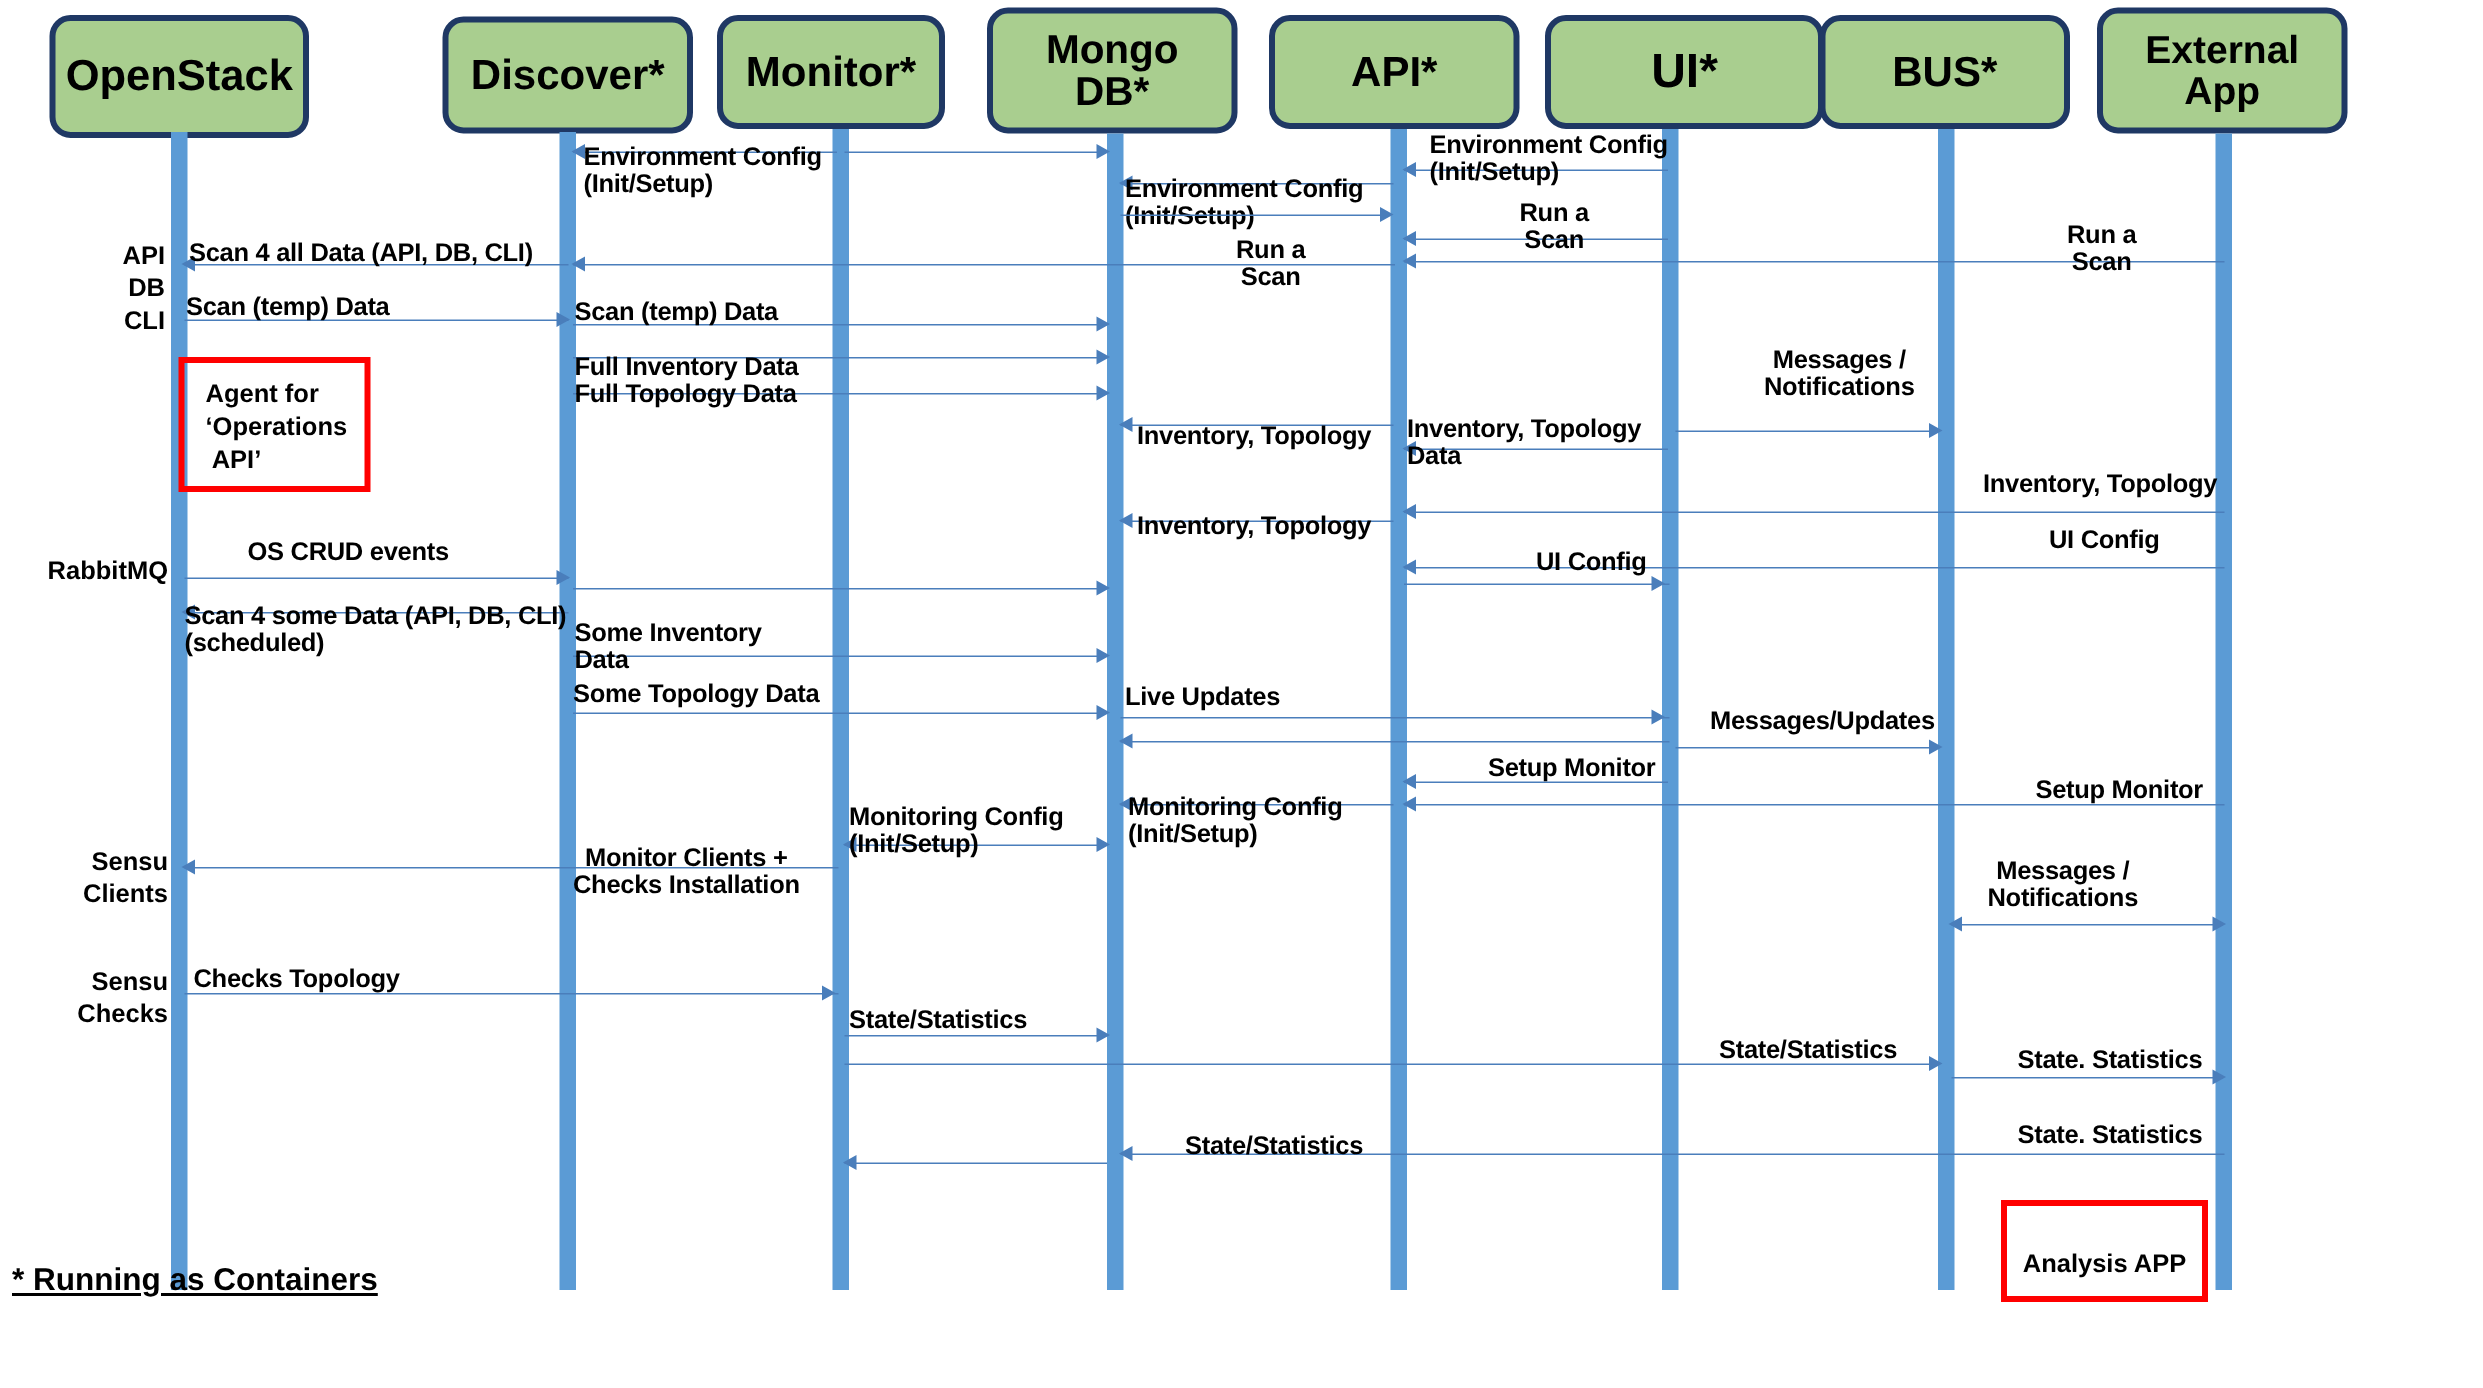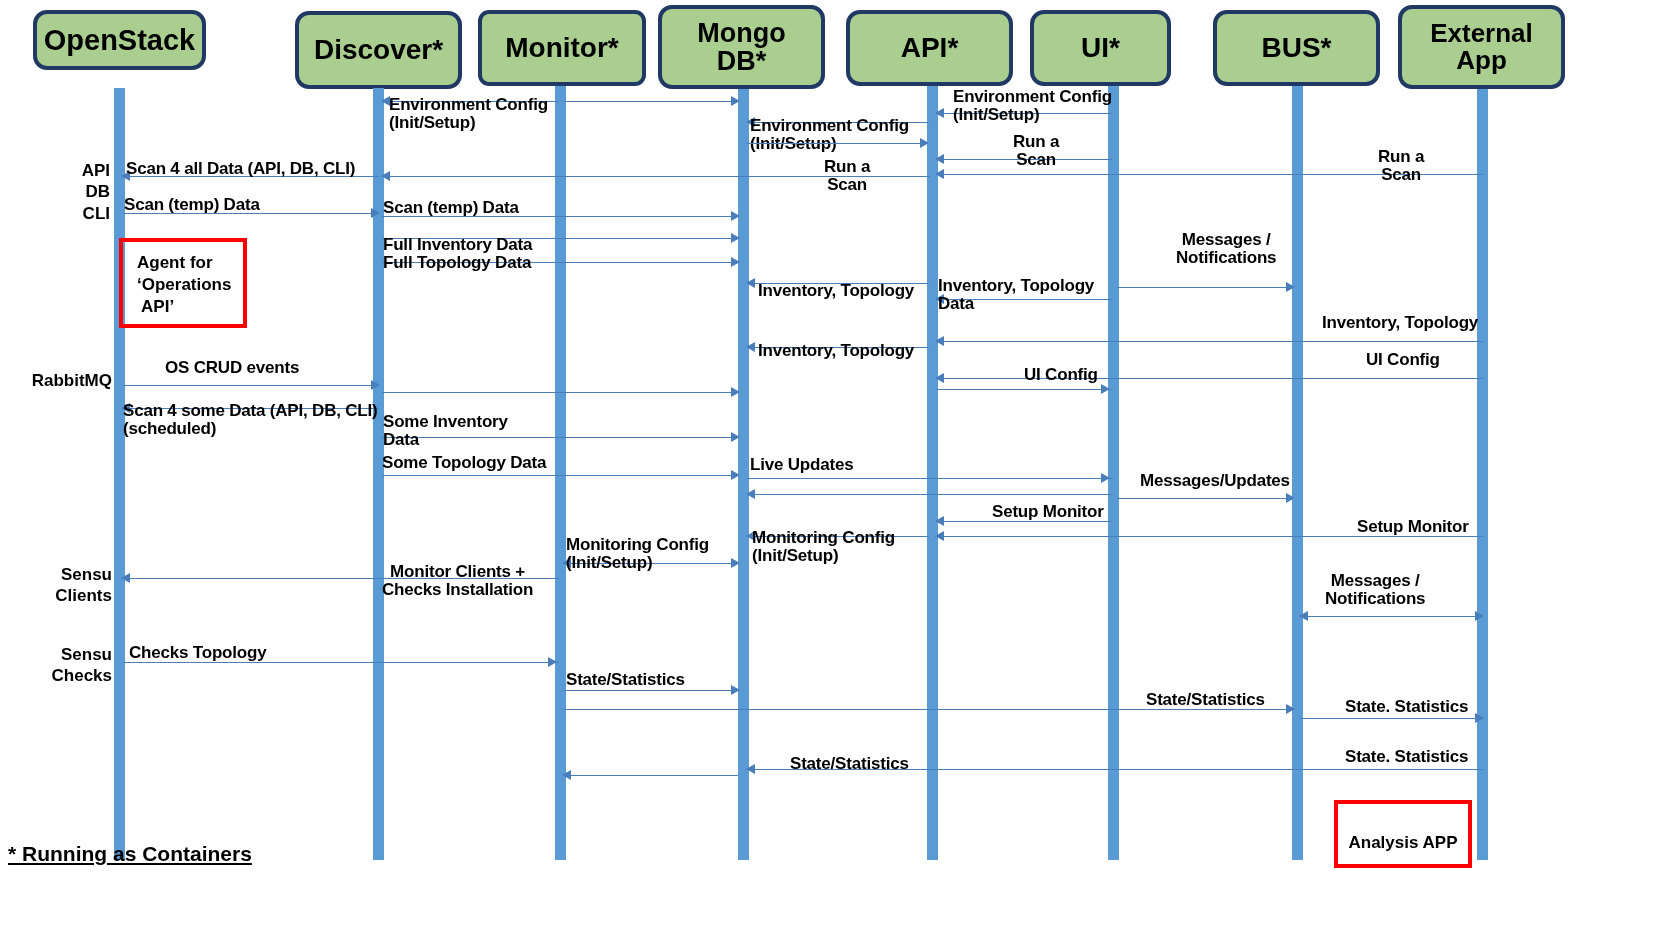--- a/index.html
+++ b/index.html
@@ -79,37 +79,37 @@
     color:#000;
     text-decoration:underline;
     white-space:pre;
   }
 </style>
 </head>
 <body>
 
 <div id="canvas">
 
-  <div class="pbox" style="left:33px;top:10px;width:173px;height:60px;font-size:29px;">
+  <div class="pbox" style="left:33px;top:10px;width:173px;height:82px;font-size:29px;">
     <span>OpenStack</span>
   </div>
   <div class="pbox" style="left:295px;top:11px;width:167px;height:78px;font-size:28px;">
     <span>Discover*</span>
   </div>
-  <div class="pbox" style="left:478px;top:10px;width:168px;height:76px;font-size:28px;border-radius:11px;">
+  <div class="pbox" style="left:478px;top:10px;width:152px;height:76px;font-size:28px;">
     <span>Monitor*</span>
   </div>
   <div class="pbox" style="left:658px;top:5px;width:167px;height:84px;font-size:27px;">
     <span style="white-space:pre;">Mongo
 DB*</span>
   </div>
   <div class="pbox" style="left:846px;top:10px;width:167px;height:76px;font-size:28px;">
     <span>API*</span>
   </div>
-  <div class="pbox" style="left:1030px;top:10px;width:141px;height:76px;font-size:28px;align-items:center;">
+  <div class="pbox" style="left:1030px;top:10px;width:186px;height:76px;font-size:32px;align-items:center;">
     <span>UI*</span>
   </div>
   <div class="pbox" style="left:1398px;top:5px;width:167px;height:84px;font-size:26px;">
     <span style="white-space:pre;">External
 App</span>
   </div>
   <div class="pbox" style="left:1213px;top:10px;width:167px;height:76px;font-size:28px;">
     <span>BUS*</span>
   </div>
 

